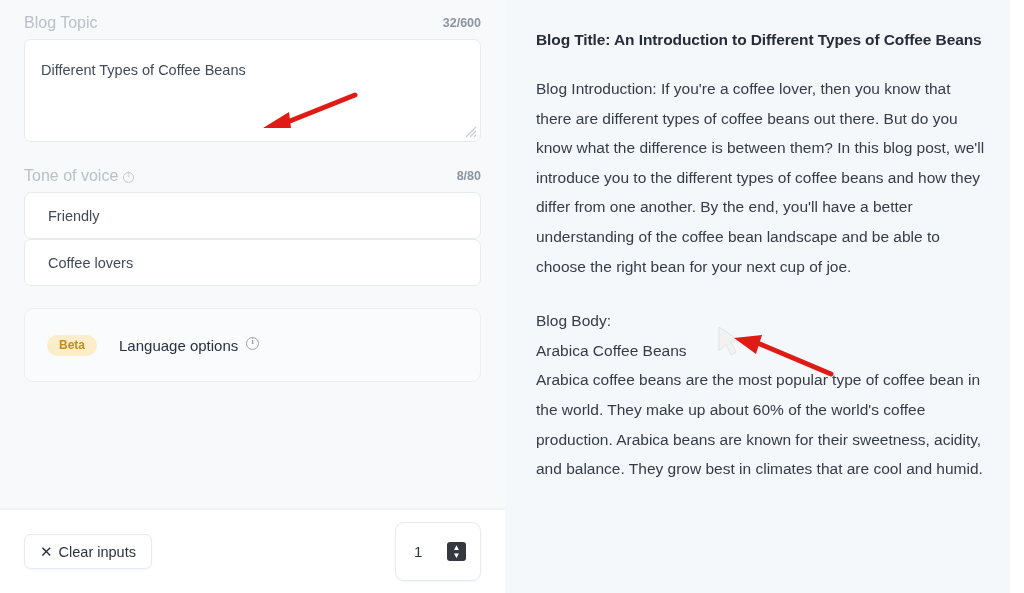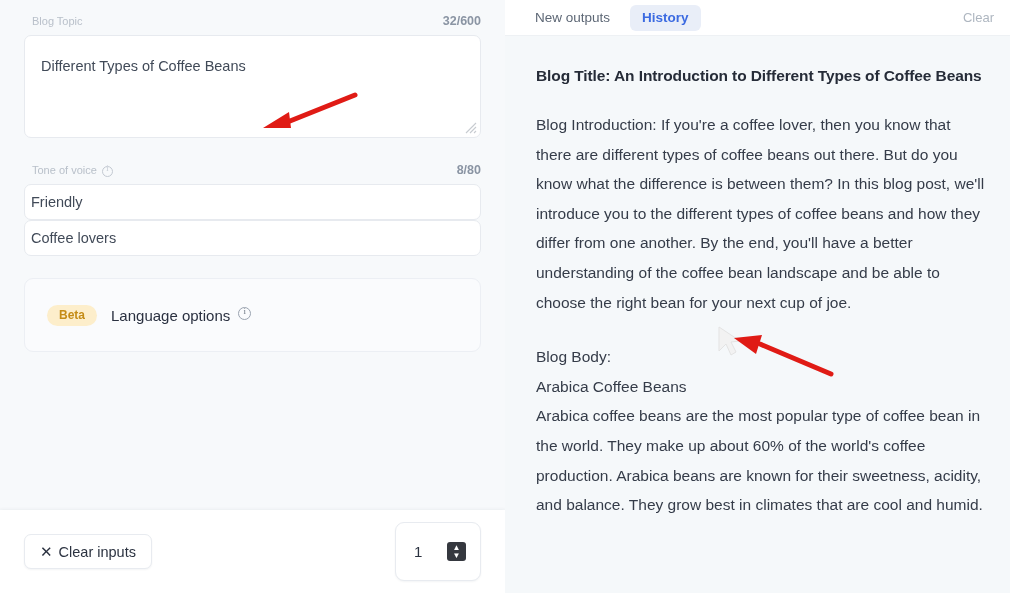--- a/index.html
+++ b/index.html
@@ -75,26 +75,25 @@
   }
 
   .field-label-row {
     display: flex;
     justify-content: space-between;
     align-items: center;
     padding: 14px 0 7px 0;
   }
 
   .field-label {
-    font-size: 11px;
+    font-size: 16px;
     color: #b9c0ca;
     display: flex;
     align-items: center;
     gap: 5px;
-    margin-left: 8px;
   }
 
   .field-count {
     font-size: 12.5px;
     color: #8a94a3;
     font-weight: bold;
   }
 
   .info-circle {
     display: inline-block;
@@ -136,42 +135,42 @@
     position: absolute;
     right: 3px;
     bottom: 3px;
     width: 12px;
     height: 12px;
     opacity: .55;
   }
 
   .input-box {
     width: 100%;
-    height: 36px;
+    height: 47px;
     background: #ffffff;
     border: 1px solid #e7eaef;
     border-radius: 7px;
-    padding: 0 6px;
+    padding: 0 23px;
     display: flex;
     align-items: center;
     font-size: 14.5px;
     color: #414a58;
   }
 
   .lang-card {
     margin-top: 22px;
     width: 100%;
     height: 74px;
     background: #fafbfd;
     border: 1px solid #eceff4;
     border-radius: 9px;
     display: flex;
     align-items: center;
     padding: 0 22px;
-    gap: 14px;
+    gap: 22px;
   }
 
   .beta-badge {
     background: #fdeecb;
     color: #c58c16;
     font-size: 12px;
     font-weight: bold;
     border-radius: 11px;
     padding: 4px 12px;
     line-height: 13px;
@@ -459,25 +458,20 @@
   <div id="left-scrollbar">
     <div class="sb-btn">∧</div>
     <div class="sb-track">
       <div class="sb-thumb"></div>
     </div>
     <div class="sb-btn sb-bottom">∨</div>
   </div>
 
   <div id="right-panel">
 
-    <div class="right-header">
-      <div class="tab">New outputs</div>
-      <div class="tab active">History</div>
-      <div class="clear-link">Clear</div>
-    </div>
 
     <div class="output-area">
       <div class="out-title">Blog Title: An Introduction to Different Types of Coffee Beans</div>
       <div class="out-para">Blog Introduction: If you're a coffee lover, then you know that there are different types of coffee beans out there. But do you know what the difference is between them? In this blog post, we'll introduce you to the different types of coffee beans and how they differ from one another. By the end, you'll have a better understanding of the coffee bean landscape and be able to choose the right bean for your next cup of joe.</div>
       <div class="out-block">
         <div class="out-line">Blog Body:</div>
         <div class="out-line">Arabica Coffee Beans</div>
         <div class="out-line">Arabica coffee beans are the most popular type of coffee bean in the world. They make up about 60% of the world's coffee production. Arabica beans are known for their sweetness, acidity, and balance. They grow best in climates that are cool and humid.</div>
       </div>
     </div>

